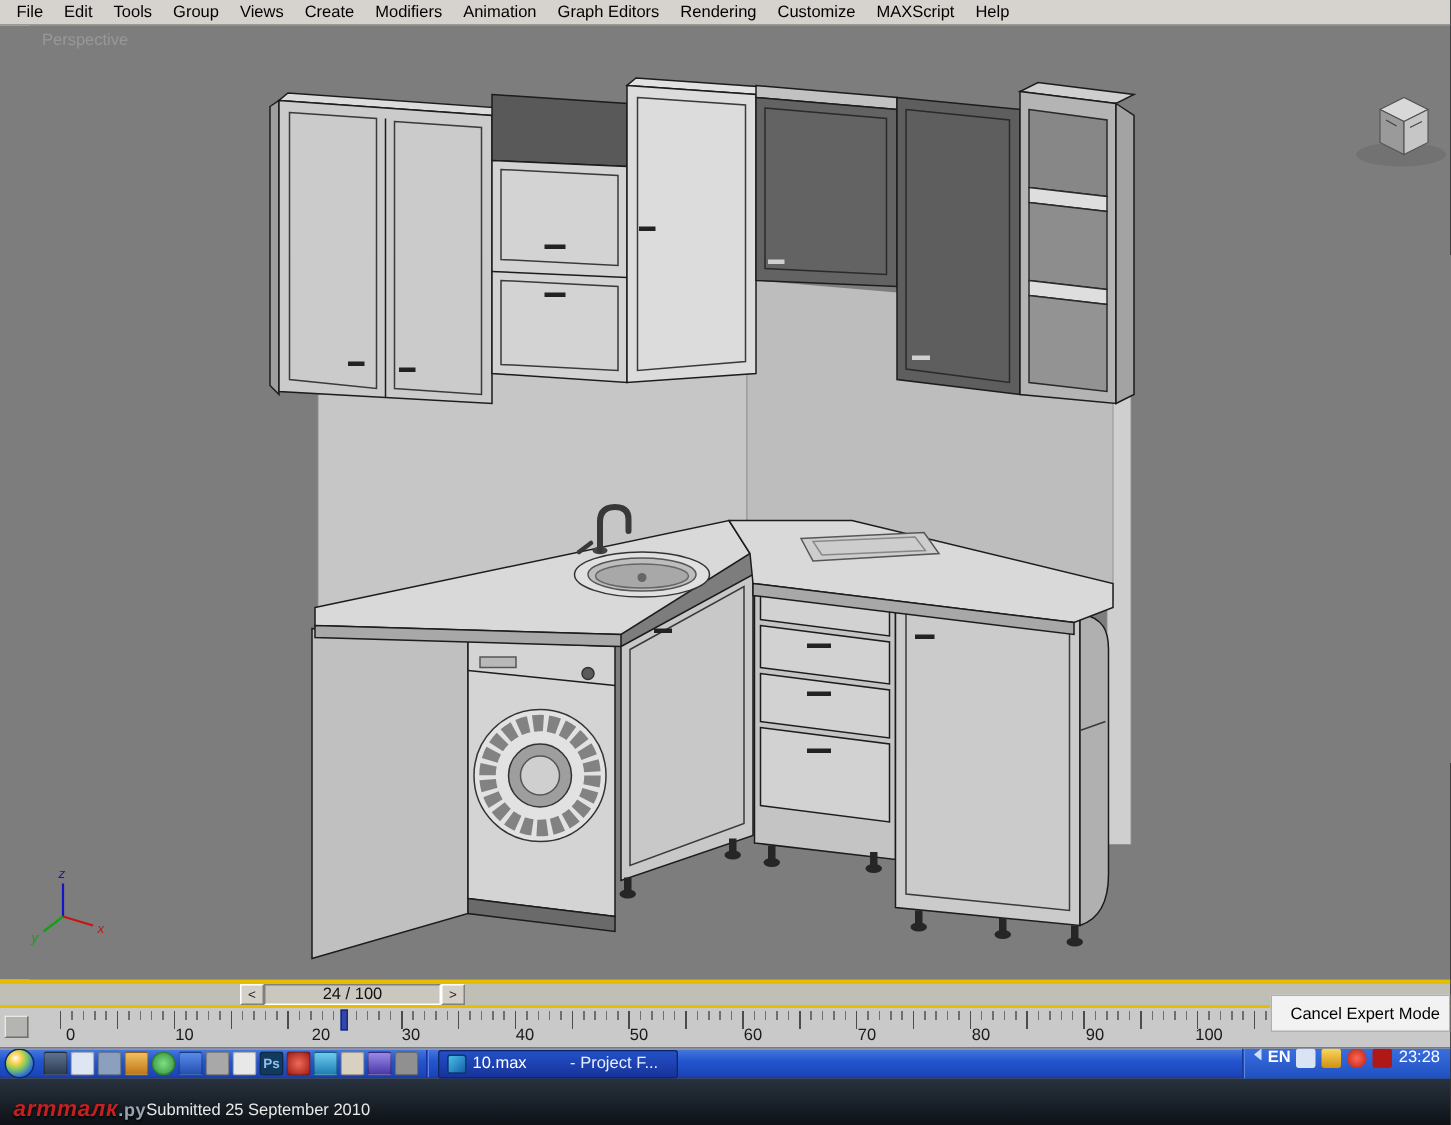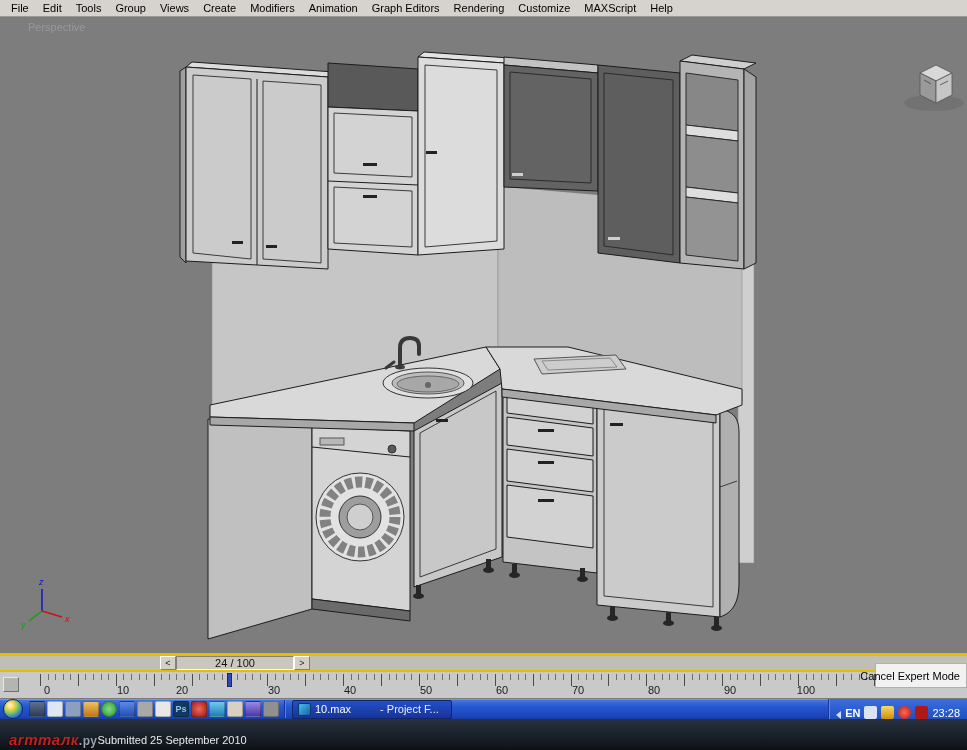--- a/index.html
+++ b/index.html
@@ -26,40 +26,40 @@
   .tb-mini{position:absolute;left:3px;top:5px;width:16px;height:15px;background:#b4b4b0;border:1px solid;border-color:#e8e8e8 #6f6f6f #6f6f6f #e8e8e8;}
   .ticks{position:absolute;left:40px;right:2px;top:2px;height:13px;
     background-image:
       repeating-linear-gradient(90deg,#4c4c4c 0 1px,transparent 1px 37.9px),
       repeating-linear-gradient(90deg,#6f6f6f 0 1px,transparent 1px 7.58px);
     background-size:100% 12px,100% 6px;background-repeat:no-repeat;}
   .tick-label{position:absolute;top:12px;transform:translateX(-50%);font-size:11px;color:#1a1a1a;}
   .marker{position:absolute;left:227px;top:1px;width:5px;height:14px;background:#3046b0;border:1px solid #1a2a70;}
 
   
-  .cancel-panel{position:absolute;top:663px;right:0;width:92px;height:25px;background:#f2f2f2;border:1px solid #b0b0b0;display:flex;align-items:center;justify-content:flex-end;padding-right:6px;z-index:6;}
+  .cancel-panel{position:absolute;top:663px;right:0;width:120px;height:25px;background:#f2f2f2;border:1px solid #b0b0b0;display:flex;align-items:center;justify-content:flex-end;padding-right:6px;z-index:6;}
   .cancel-btn{font-size:11px;color:#000;cursor:default;white-space:nowrap;}
 
   
   .taskbar{height:20px;background:linear-gradient(#4a7ae0,#2456cf 40%,#1c44b8 90%,#163a9e);display:flex;align-items:center;padding:0 0 0 3px;box-shadow:inset 0 1px 0 #6f97ec;}
   .start{width:20px;height:20px;border-radius:50%;margin-right:5px;background:radial-gradient(circle at 35% 30%,#ffffff,#ffd24a 22%,#7ec861 45%,#2f6fd8 72%,#123a8c);border:1px solid #0c2a6a;flex:0 0 auto;}
   .ql{width:16px;height:16px;margin:0 1px;border-radius:2px;flex:0 0 auto;border:1px solid rgba(0,0,0,.25);}
   .c1{background:linear-gradient(#5d7290,#2e3c52);} .c2{background:#dde6f2;}
   .c3{background:#8ba0bf;} .c4{background:linear-gradient(#f0c060,#c07818);}
   .c5{background:radial-gradient(circle,#7fe082,#2e8e38);border-radius:50%;}
   .c6{background:linear-gradient(#5a8ae8,#2450b0);} .c7{background:#a8a8a8;}
   .c8{background:#e8e8e8;}
   .c9{background:#123a5e;color:#8fc1f0;font-size:9px;font-weight:bold;display:flex;align-items:center;justify-content:center;}
   .c10{background:radial-gradient(circle,#f06a5a,#a01e14);} .c11{background:linear-gradient(#6ecbee,#1f7fb4);}
   .c12{background:#d8d0c0;} .c13{background:linear-gradient(#9a8ae6,#4a38a8);} .c14{background:#909090;}
   .divider{width:2px;height:18px;border-left:1px solid #16329a;border-right:1px solid #5a82e4;margin:0 4px;flex:0 0 auto;}
   .task-btn{display:flex;align-items:center;width:160px;height:19px;background:linear-gradient(#2350c8,#17339a);border:1px solid #0f2768;border-radius:2px;padding:0 5px;color:#fff;font-size:11px;margin-left:2px;flex:0 0 auto;white-space:nowrap;}
   .task-icon{width:13px;height:13px;border-radius:2px;background:linear-gradient(135deg,#49c0e8,#1560a8);margin-right:4px;flex:0 0 auto;border:1px solid #0a3a66;}
   .task-sub{margin-left:29px;color:#e8eefc;}
-  .tray{margin-left:auto;display:flex;align-items:flex-end;gap:4px;height:100%;background:linear-gradient(#3a6ee0,#2050c0);border-left:1px solid #1a3898;box-shadow:inset 1px 0 0 #5a86e8;padding:0 7px;}
+  .tray{margin-left:auto;display:flex;align-items:flex-start;gap:4px;height:100%;background:linear-gradient(#3a6ee0,#2050c0);border-left:1px solid #1a3898;box-shadow:inset 1px 0 0 #5a86e8;padding:0 7px;}
   .chev{width:0;height:0;border-top:4px solid transparent;border-bottom:4px solid transparent;border-right:5px solid #cfe0f8;}
   .lang{font-size:11px;font-weight:bold;color:#fff;}
   .ti{width:13px;height:13px;border-radius:2px;flex:0 0 auto;}
   .t1{background:#d8e4f4;} .t2{background:linear-gradient(#f8d860,#d09010);} .t3{background:radial-gradient(circle,#f86a5a,#c01808);border-radius:50%;} .t4{background:#b01818;}
   .clock{font-size:11px;color:#fff;margin-left:0;}
 
   
   .strip{height:41px;background:linear-gradient(#28323e,#05070a);display:flex;align-items:center;justify-content:flex-start;padding:0 9px;}
   .logo{font-size:15px;font-weight:bold;font-style:italic;color:#c42020;letter-spacing:.5px;text-shadow:0 1px 2px #000;}
   .logo .dom{color:#9aa4b0;font-style:normal;font-size:12px;}
@@ -251,21 +251,21 @@
       <button>&gt;</button>
     </div>
   </div>
 
   <div class="trackbar">
     <div class="tb-mini"></div>
     <div class="ticks"></div>
     <div class="marker"></div>
     <span class="tick-label" style="left:47px">0</span>
     <span class="tick-label" style="left:123px">10</span>
-    <span class="tick-label" style="left:182px">20</span>
+    <span class="tick-label" style="left:214px">20</span>
     <span class="tick-label" style="left:274px">30</span>
     <span class="tick-label" style="left:350px">40</span>
     <span class="tick-label" style="left:426px">50</span>
     <span class="tick-label" style="left:502px">60</span>
     <span class="tick-label" style="left:578px">70</span>
     <span class="tick-label" style="left:654px">80</span>
     <span class="tick-label" style="left:730px">90</span>
     <span class="tick-label" style="left:806px">100</span>
   </div>
 

